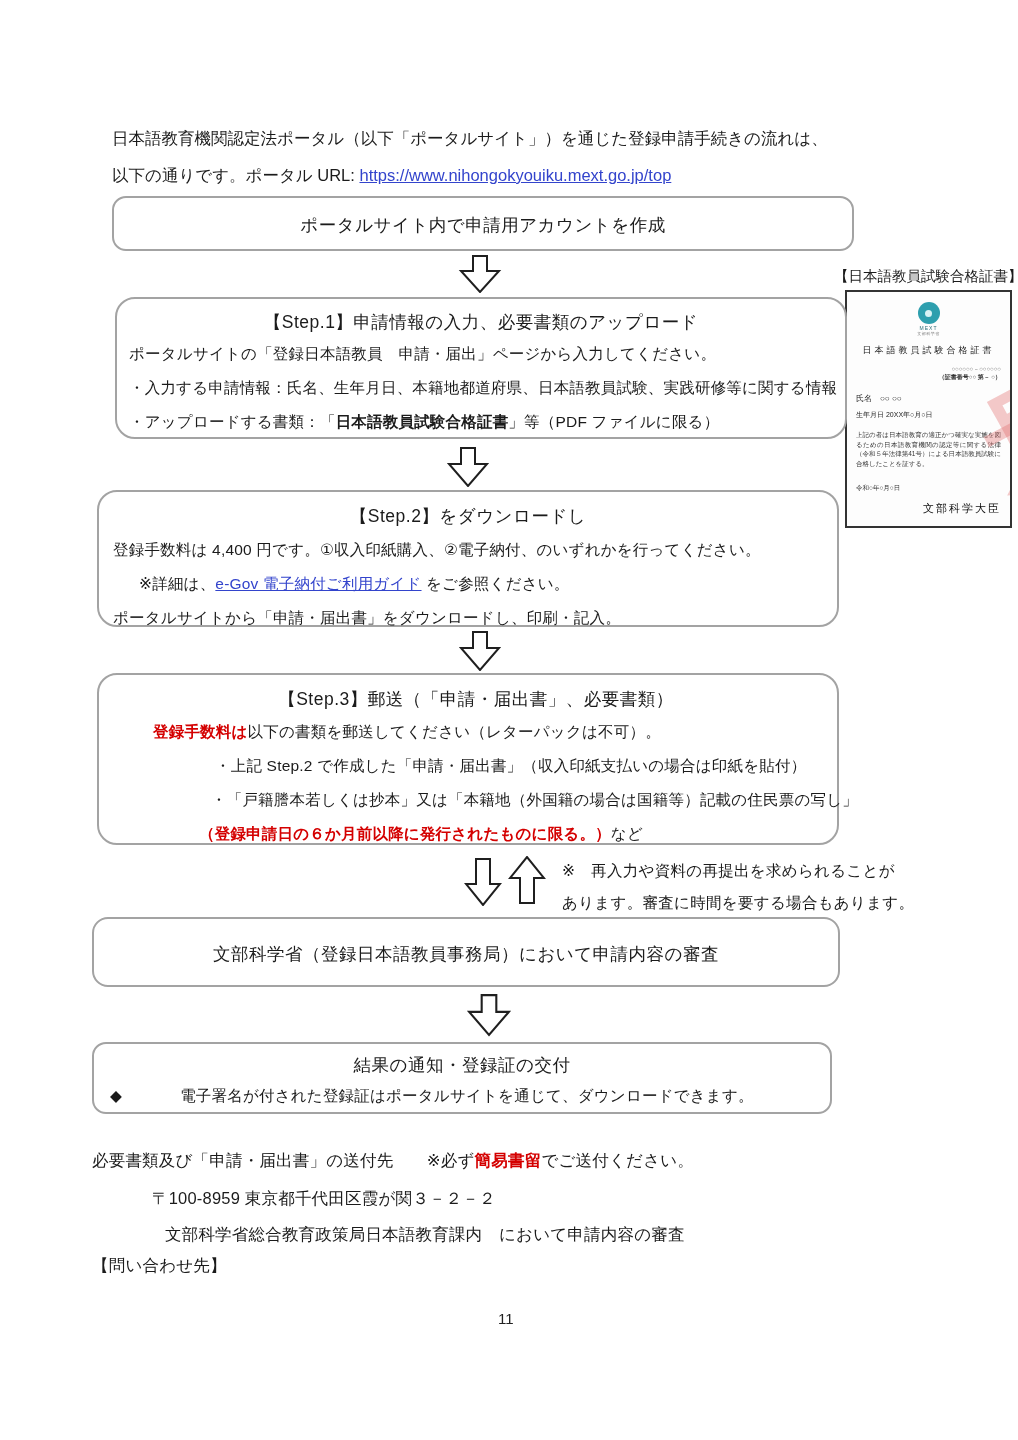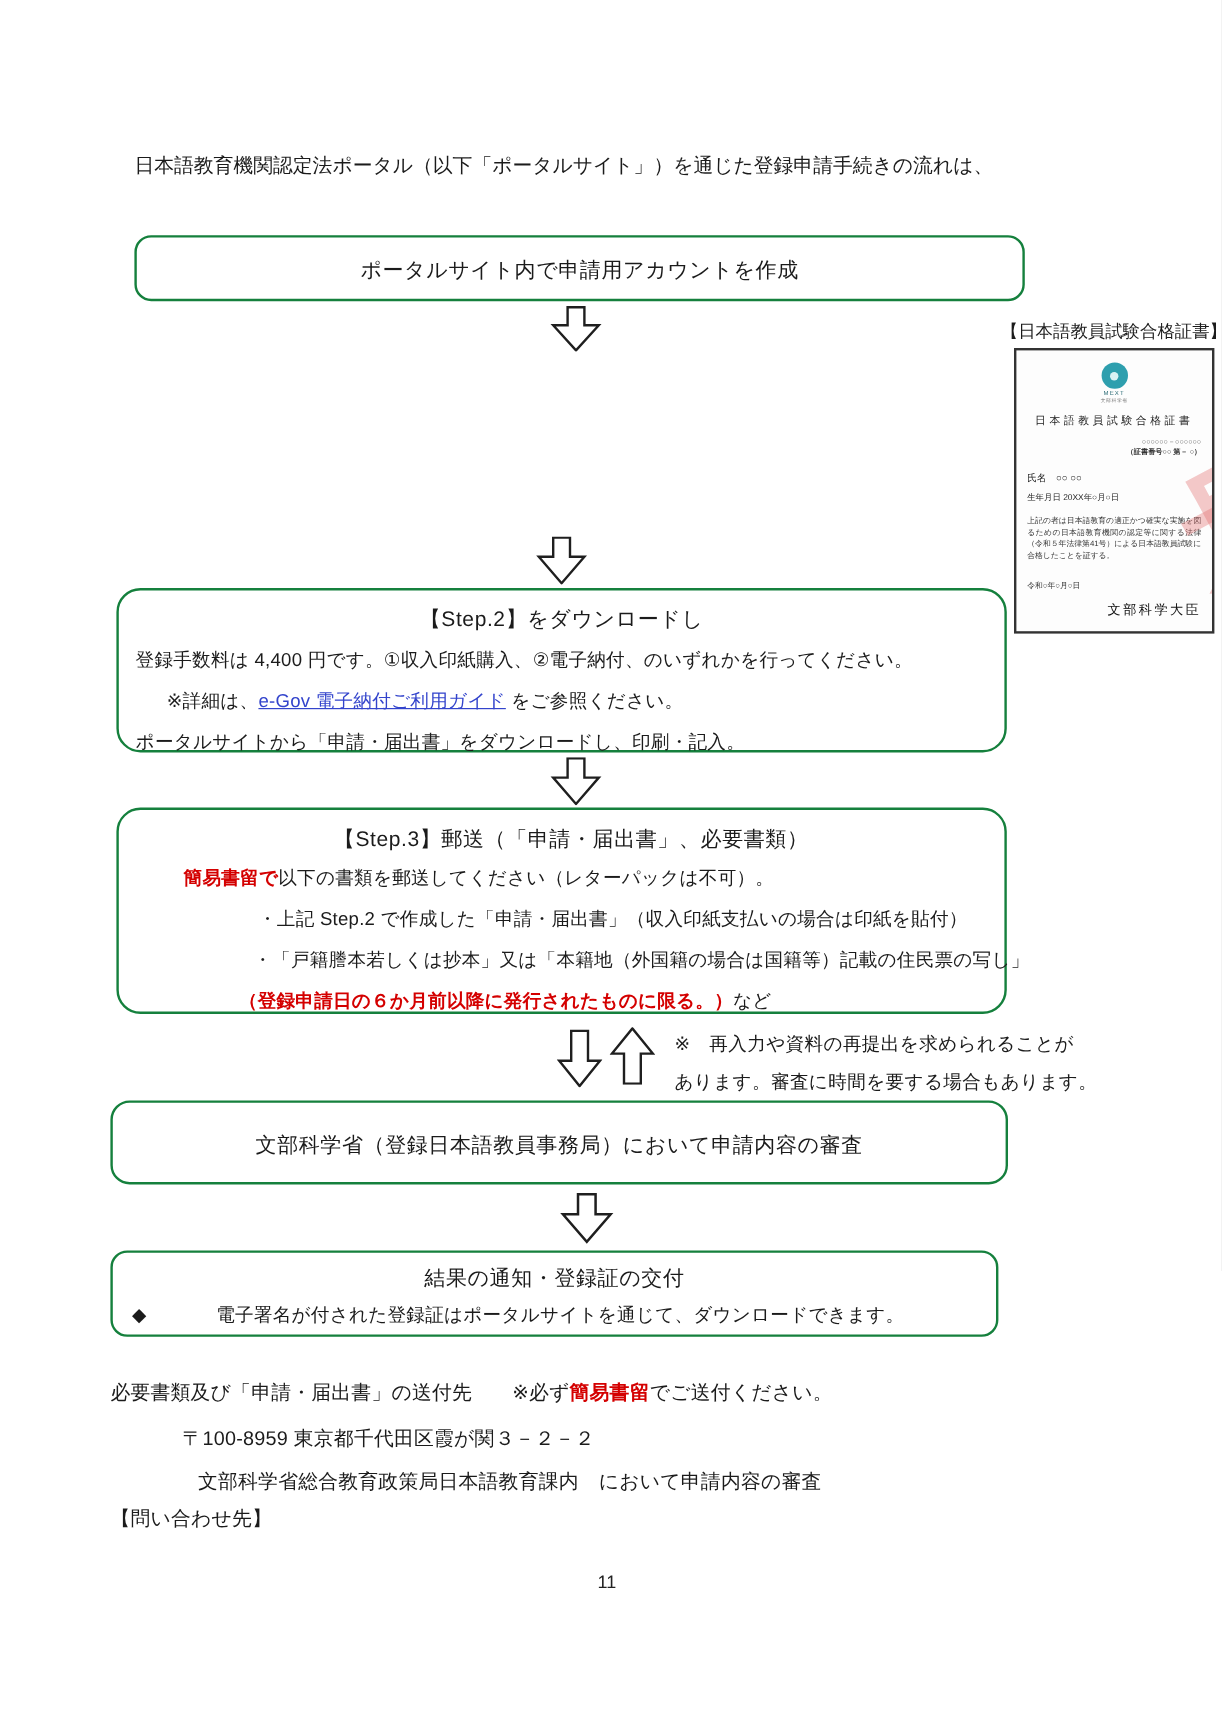--- a/index.html
+++ b/index.html
@@ -4,21 +4,21 @@
 <style>
   html,body{margin:0;padding:0;background:#e9e9e9;}
   .page{
     position:relative;width:1018px;height:1440px;margin:0 auto;
     background:#ffffff;overflow:hidden;
     font-family:"Liberation Sans","DejaVu Sans",sans-serif;
     color:#1b1b1b;-webkit-font-smoothing:antialiased;
   }
   .abs{position:absolute;}
   .rbox{
-    position:absolute;border:2px solid #15803d;border-radius:16px;background:#fff;
+    position:absolute;border:2px solid #a3a3a3;border-radius:16px;background:#fff;
     box-sizing:border-box;
   }
   .boxtitle{font-size:17.5px;text-align:center;letter-spacing:.5px;}
   .bodyline{font-size:15.5px;letter-spacing:.2px;white-space:nowrap;}
   .red{color:#d40000;font-weight:bold;}
   a.doclink{color:#3344cc;text-decoration:underline;cursor:pointer;}
   .arrow-svg{display:block;}
   
   .cert{
     position:absolute;border:2px solid #333;background:#fdfdfd;box-sizing:border-box;
@@ -47,20 +47,23 @@
   .notetext{font-size:15.5px;line-height:32px;letter-spacing:.3px;white-space:nowrap;}
   .pageno{font-size:15px;color:#222;}
 </style>
 </head>
 <body>
 
 <div class="page">
 
   <div class="abs" style="left:112px;top:120px;width:800px;font-size:16.5px;line-height:37px;">
     <div style="white-space:nowrap;">日本語教育機関認定法ポータル（以下「ポータルサイト」）を通じた登録申請手続きの流れは、</div>
+    <div style="white-space:nowrap;">
+      <span>以下の通りです。ポータル URL:  </span><a class="doclink">https://www.nihongokyouiku.mext.go.jp/top</a>
+    </div>
   </div>
 
   <div class="rbox" style="left:112px;top:196px;width:742px;height:55px;border-radius:14px;">
     <div class="boxtitle" style="margin-top:15px;">ポータルサイト内で申請用アカウントを作成</div>
   </div>
 
   <svg class="abs arrow-svg" style="left:458px;top:255px;" width="44" height="38" viewBox="0 0 44 38">
     <path d="M15 1 H29 V16 H41 L22 37 L3 16 H15 Z" fill="#fff" stroke="#1f1f1f" stroke-width="2"></path>
   </svg>
 
@@ -80,20 +83,28 @@
         <b>（証書番号○○ 第－ ○）</b>
       </div>
       <div class="cert-name">氏名　○○ ○○</div>
       <div class="cert-birth">生年月日 20XX年○月○日</div>
       <div class="cert-body">上記の者は日本語教育の適正かつ確実な実施を図るための日本語教育機関の認定等に関する法律（令和５年法律第41号）による日本語教員試験に合格したことを証する。</div>
       <div class="cert-date">令和○年○月○日</div>
       <div class="cert-sign">文部科学大臣</div>
     </div>
   </div>
 
+  <div class="rbox" style="left:115px;top:297px;width:732px;height:142px;border-radius:20px;">
+    <div class="boxtitle" style="margin-top:11px;">【Step.1】申請情報の入力、必要書類のアップロード</div>
+    <div class="bodyline" style="margin:10px 0 0 12px;">ポータルサイトの「登録日本語教員　申請・届出」ページから入力してください。</div>
+    <div class="bodyline" style="margin:13px 0 0 12px;">・入力する申請情報：氏名、生年月日、本籍地都道府県、日本語教員試験、実践研修等に関する情報</div>
+    <div class="bodyline" style="margin:13px 0 0 12px;">
+      <span>・アップロードする書類：「</span><b>日本語教員試験合格証書</b><span>」等（PDF ファイルに限る）</span>
+    </div>
+  </div>
 
   <svg class="abs arrow-svg" style="left:446px;top:447px;" width="44" height="40" viewBox="0 0 44 40">
     <path d="M15 1 H29 V17 H41 L22 39 L3 17 H15 Z" fill="#fff" stroke="#1f1f1f" stroke-width="2"></path>
   </svg>
 
   <div class="rbox" style="left:97px;top:490px;width:742px;height:137px;border-radius:20px;">
     <div class="boxtitle" style="margin-top:12px;">【Step.2】をダウンロードし</div>
     <div class="bodyline" style="margin:12px 0 0 14px;">登録手数料は 4,400 円です。①収入印紙購入、②電子納付、のいずれかを行ってください。</div>
     <div class="bodyline" style="margin:13px 0 0 40px;">
       <span>※詳細は、</span><a class="doclink">e-Gov 電子納付ご利用ガイド</a><span> をご参照ください。</span>
@@ -101,21 +112,21 @@
     <div class="bodyline" style="margin:13px 0 0 14px;">ポータルサイトから「申請・届出書」をダウンロードし、印刷・記入。</div>
   </div>
 
   <svg class="abs arrow-svg" style="left:458px;top:631px;" width="44" height="40" viewBox="0 0 44 40">
     <path d="M15 1 H29 V17 H41 L22 39 L3 17 H15 Z" fill="#fff" stroke="#1f1f1f" stroke-width="2"></path>
   </svg>
 
   <div class="rbox" style="left:97px;top:673px;width:742px;height:172px;border-radius:20px;padding-left:16px;">
     <div class="boxtitle" style="margin-top:12px;">【Step.3】郵送（「申請・届出書」、必要書類）</div>
     <div class="bodyline" style="margin:11px 0 0 38px;">
-      <span class="red">簡易書留で</span><span>以下の書類を郵送してください（レターパックは不可）。</span>
+      <span class="red">登録手数料は</span><span>以下の書類を郵送してください（レターパックは不可）。</span>
     </div>
     <div class="bodyline" style="margin:13px 0 0 100px;">・上記 Step.2 で作成した「申請・届出書」（収入印紙支払いの場合は印紙を貼付）</div>
     <div class="bodyline" style="margin:13px 0 0 96px;">・「戸籍謄本若しくは抄本」又は「本籍地（外国籍の場合は国籍等）記載の住民票の写し」</div>
     <div class="bodyline" style="margin:13px 0 0 84px;">
       <span class="red">（登録申請日の６か月前以降に発行されたものに限る。）</span><span>など</span>
     </div>
   </div>
 
   <svg class="abs arrow-svg" style="left:464px;top:858px;" width="38" height="48" viewBox="0 0 38 48">
     <path d="M12 1 H26 V26 H36 L19 47 L2 26 H12 Z" fill="#fff" stroke="#1f1f1f" stroke-width="2"></path>

